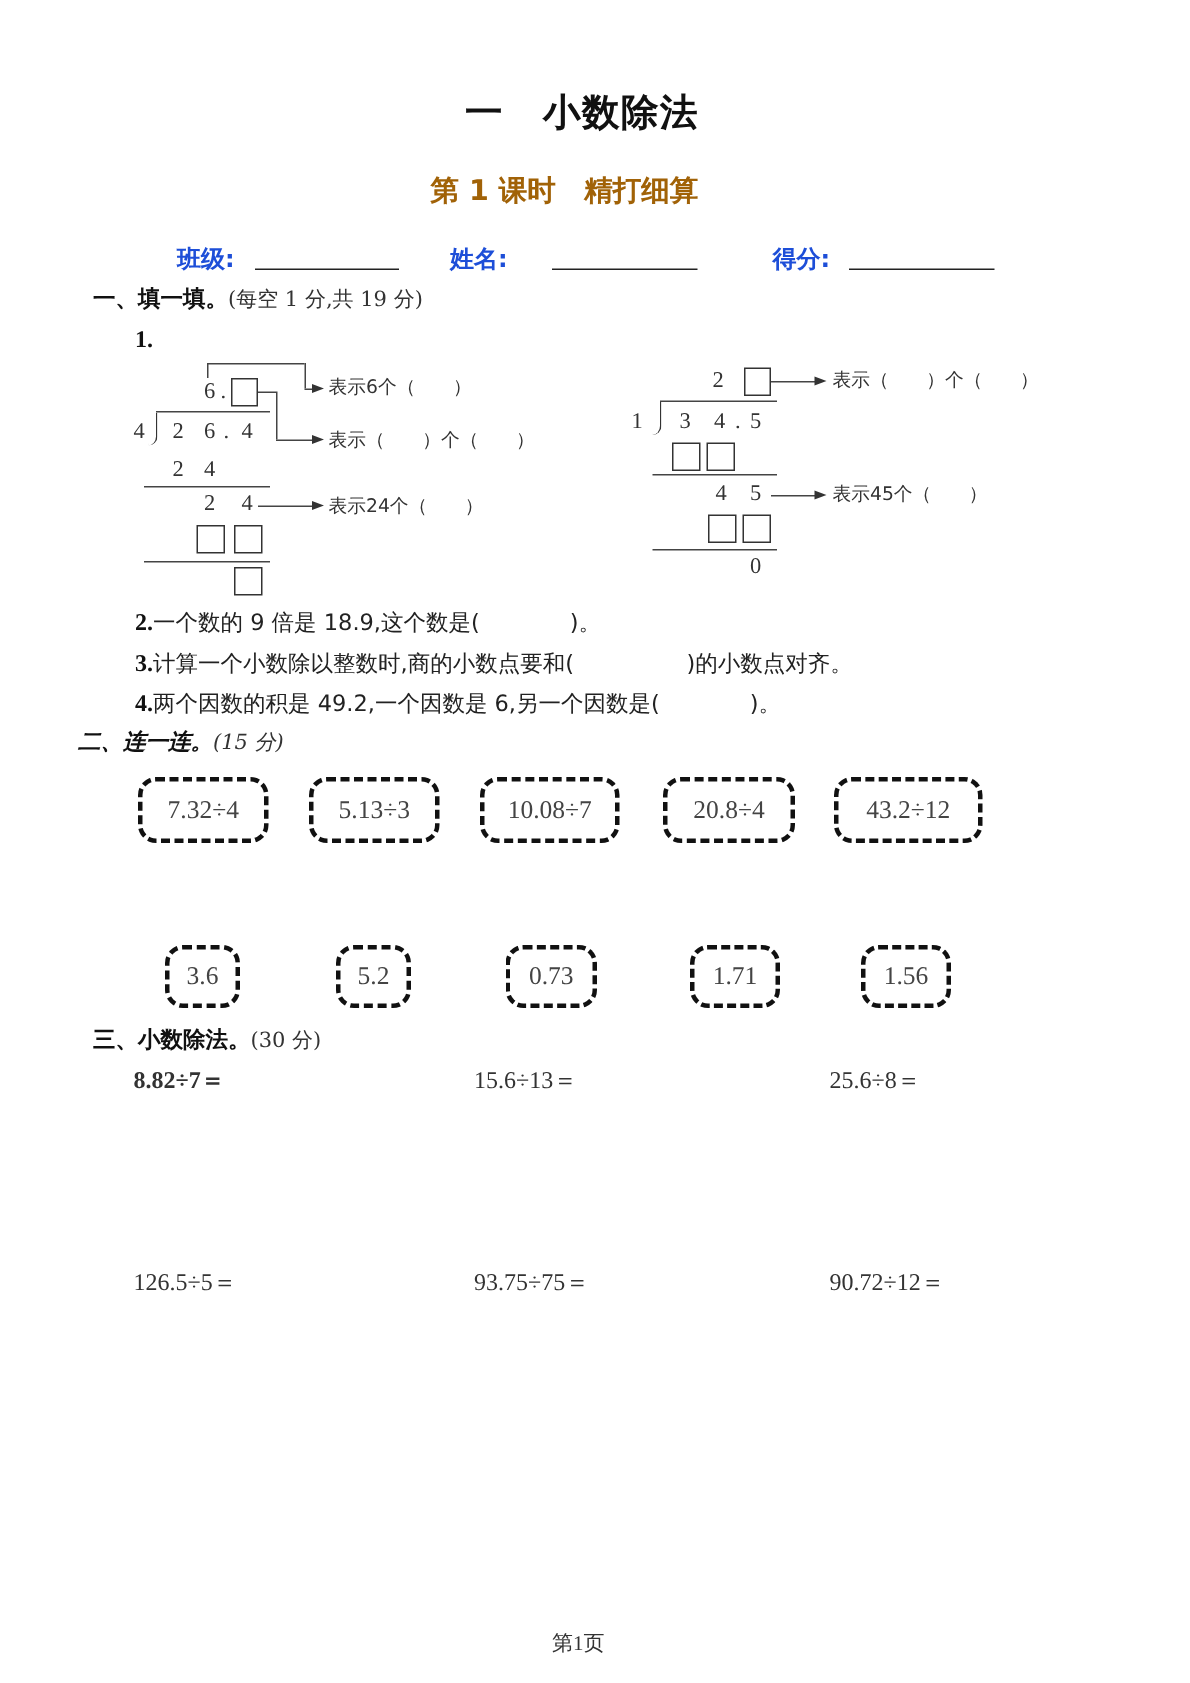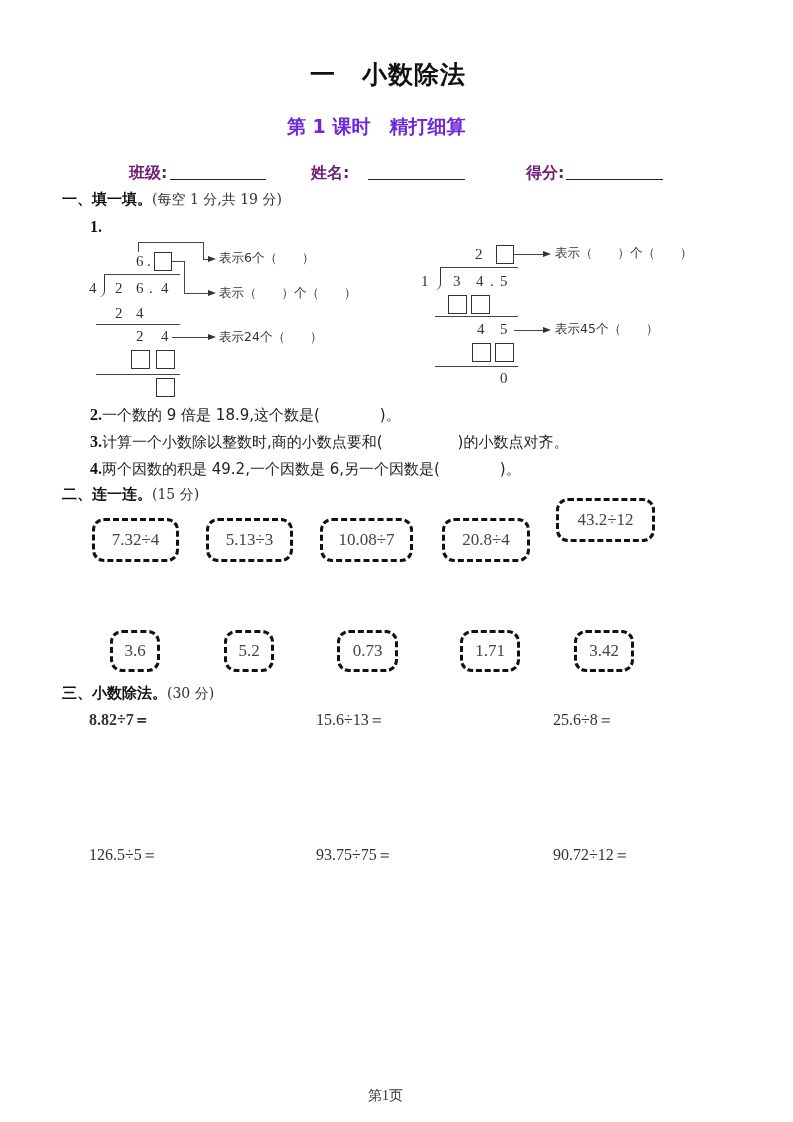--- a/index.html
+++ b/index.html
@@ -1,21 +1,21 @@
 <!DOCTYPE html>
 <html><head>
 <meta charset="utf-8">
 <style>
   html, body { margin: 0; padding: 0; background: #ffffff; }
   body { width: 793px; height: 1122px; position: relative; overflow: hidden;
          font-family: "DejaVu Serif", "Liberation Serif", serif; color: #222; }
   .abs { position: absolute; white-space: nowrap; }
   .title { font-family: "DejaVu Sans", sans-serif; font-weight: bold; font-size: 25px; color: #111; letter-spacing: 1px; }
-  .subtitle { font-family: "DejaVu Sans", sans-serif; font-weight: bold; font-size: 19px; color: #6d28d9; }
-  .field-label { font-family: "DejaVu Sans", sans-serif; font-weight: bold; font-size: 16px; color: #701a75; margin-left: 11px; }
+  .subtitle { font-family: "DejaVu Sans", sans-serif; font-weight: bold; font-size: 19px; color: #a16207; }
+  .field-label { font-family: "DejaVu Sans", sans-serif; font-weight: bold; font-size: 16px; color: #1d4ed8; }
   .field-line { border-bottom: 1px solid #222; height: 18px; }
   .section { font-family: "DejaVu Sans", sans-serif; font-size: 15px; color: #111; }
   .section b { font-weight: bold; }
   .section .sc { font-family: "DejaVu Serif", serif; font-weight: normal; font-size: 14px; color: #333; }
   .qnum { font-family: "Liberation Serif", serif; font-weight: bold; font-size: 16px; color: #111; }
   .qtext { font-family: "DejaVu Sans", sans-serif; font-size: 15px; color: #222; }
   .digit { font-family: "Liberation Serif", serif; font-size: 15px; color: #333; }
   .note { font-family: "DejaVu Sans", sans-serif; font-size: 12.5px; color: #333; }
   .box { position: absolute; border: 1.3px solid #333; background: #fff; box-sizing: border-box; }
   .hline { position: absolute; height: 0; border-top: 1.2px solid #444; }
@@ -126,35 +126,35 @@
 <div class="abs" style="left:90px; top:405px;">
   <span class="qnum">2.</span><span class="qtext">一个数的 9 倍是 18.9,这个数是(　　　　)。</span>
 </div>
 <div class="abs" style="left:90px; top:432px;">
   <span class="qnum">3.</span><span class="qtext">计算一个小数除以整数时,商的小数点要和(　　　　　)的小数点对齐。</span>
 </div>
 <div class="abs" style="left:90px; top:459px;">
   <span class="qnum">4.</span><span class="qtext">两个因数的积是 49.2,一个因数是 6,另一个因数是(　　　　)。</span>
 </div>
 
-<div class="abs section" style="left:62px; top:485px;">
+<div class="abs section" style="left:52px; top:485px;font-style:italic;">
   <b>二、连一连。</b><span class="sc">(15 分)</span>
 </div>
 
 <div class="dash-box" style="left:92px; top:518px; width:87px; height:44px;">7.32÷4</div>
 <div class="dash-box" style="left:206px; top:518px; width:87px; height:44px;">5.13÷3</div>
 <div class="dash-box" style="left:320px; top:518px; width:93px; height:44px;">10.08÷7</div>
 <div class="dash-box" style="left:442px; top:518px; width:88px; height:44px;">20.8÷4</div>
-<div class="dash-box" style="left:556px; top:498px; width:99px; height:44px;">43.2÷12</div>
+<div class="dash-box" style="left:556px; top:518px; width:99px; height:44px;">43.2÷12</div>
 
 <div class="dash-box" style="left:110px; top:630px; width:50px; height:42px;">3.6</div>
 <div class="dash-box" style="left:224px; top:630px; width:50px; height:42px;">5.2</div>
 <div class="dash-box" style="left:337px; top:630px; width:61px; height:42px;">0.73</div>
 <div class="dash-box" style="left:460px; top:630px; width:60px; height:42px;">1.71</div>
-<div class="dash-box" style="left:574px; top:630px; width:60px; height:42px;">3.42</div>
+<div class="dash-box" style="left:574px; top:630px; width:60px; height:42px;">1.56</div>
 
 <div class="abs section" style="left:62px; top:684px;">
   <b>三、小数除法。</b><span class="sc">(30 分)</span>
 </div>
 
 <div class="abs expr" style="left:89px; top:710px;font-weight:bold;">8.82÷7＝</div>
 <div class="abs expr" style="left:316px; top:710px;">15.6÷13＝</div>
 <div class="abs expr" style="left:553px; top:710px;">25.6÷8＝</div>
 <div class="abs expr" style="left:89px; top:845px;">126.5÷5＝</div>
 <div class="abs expr" style="left:316px; top:845px;">93.75÷75＝</div>

